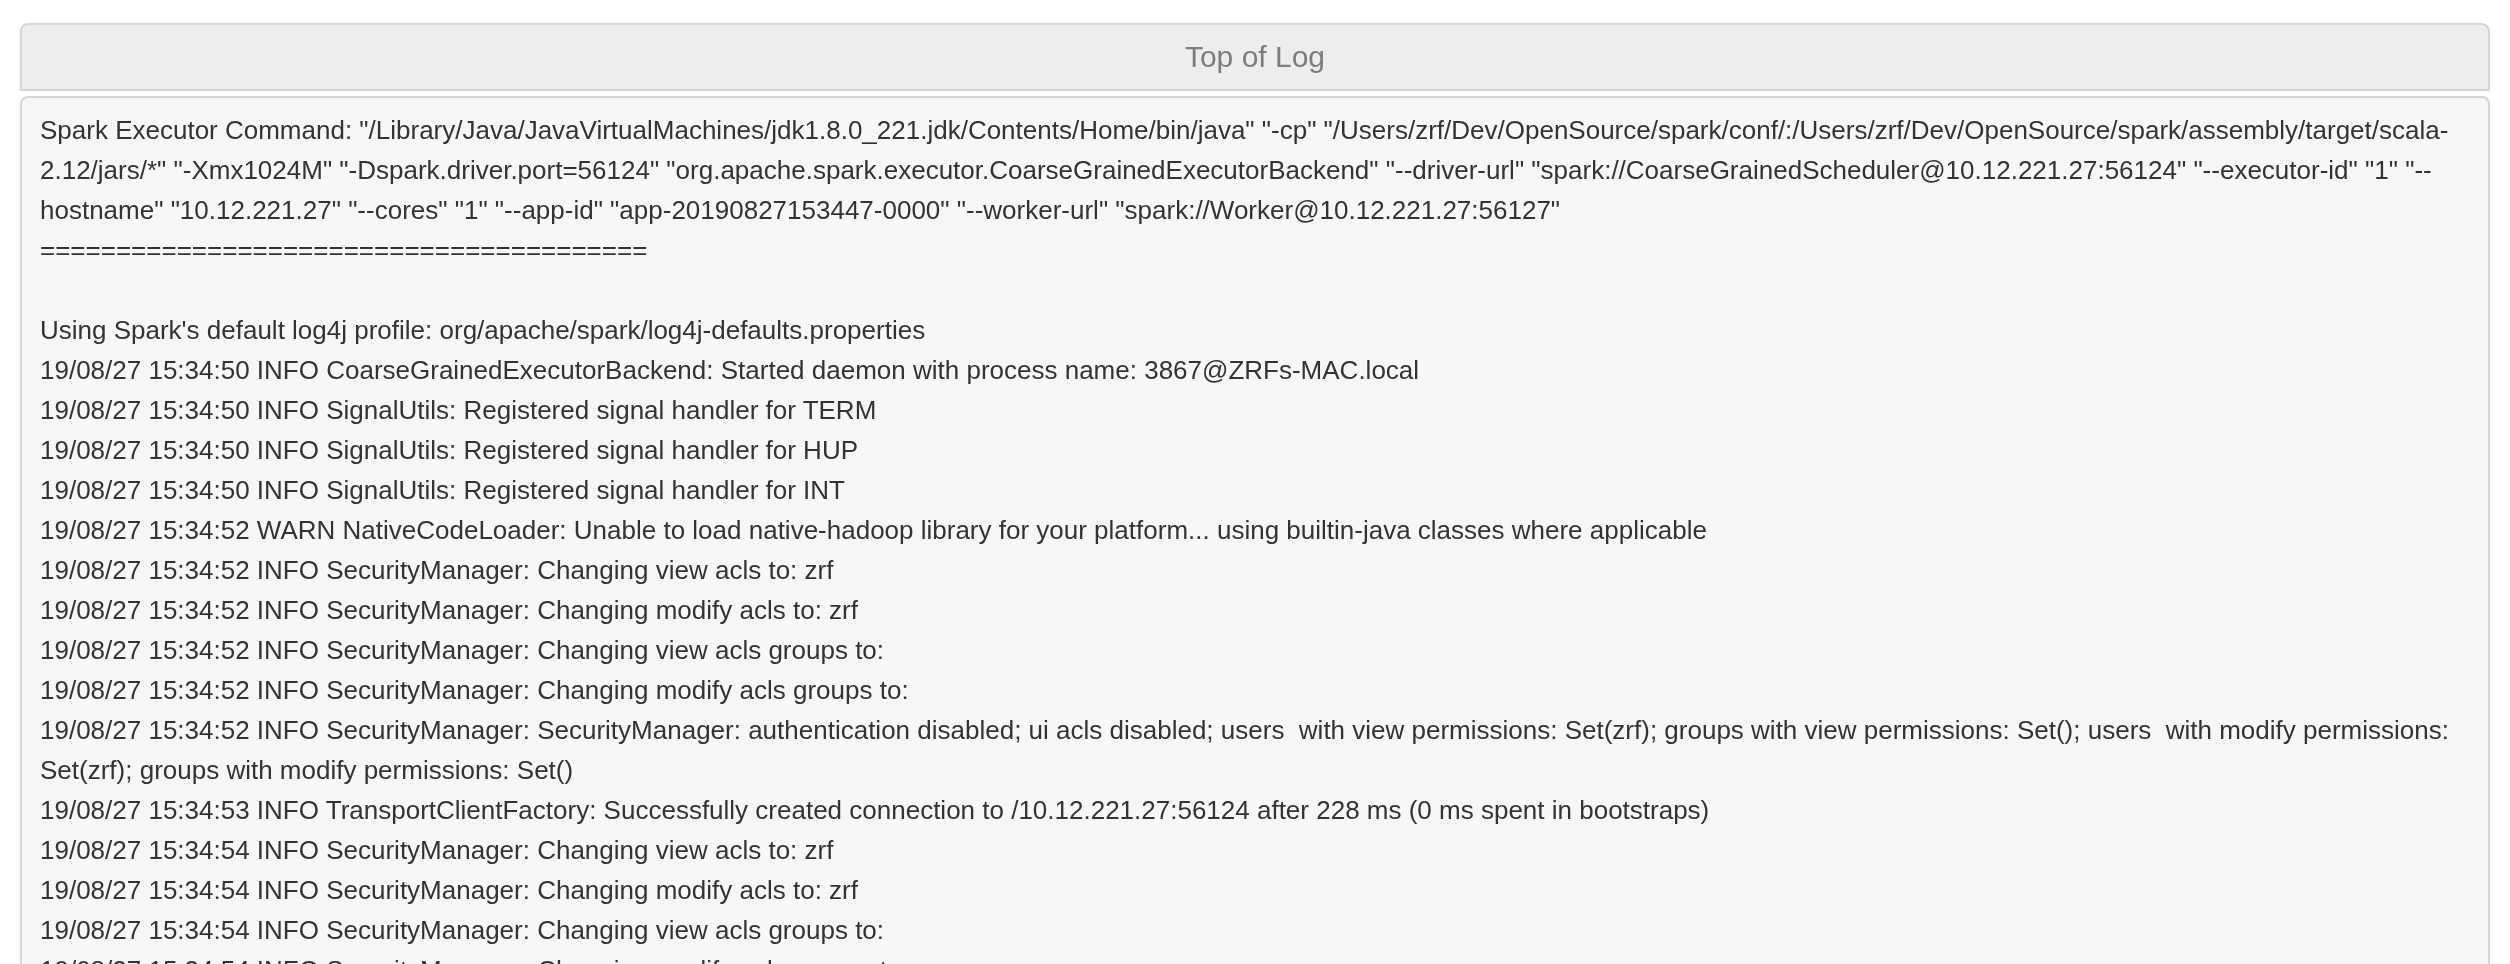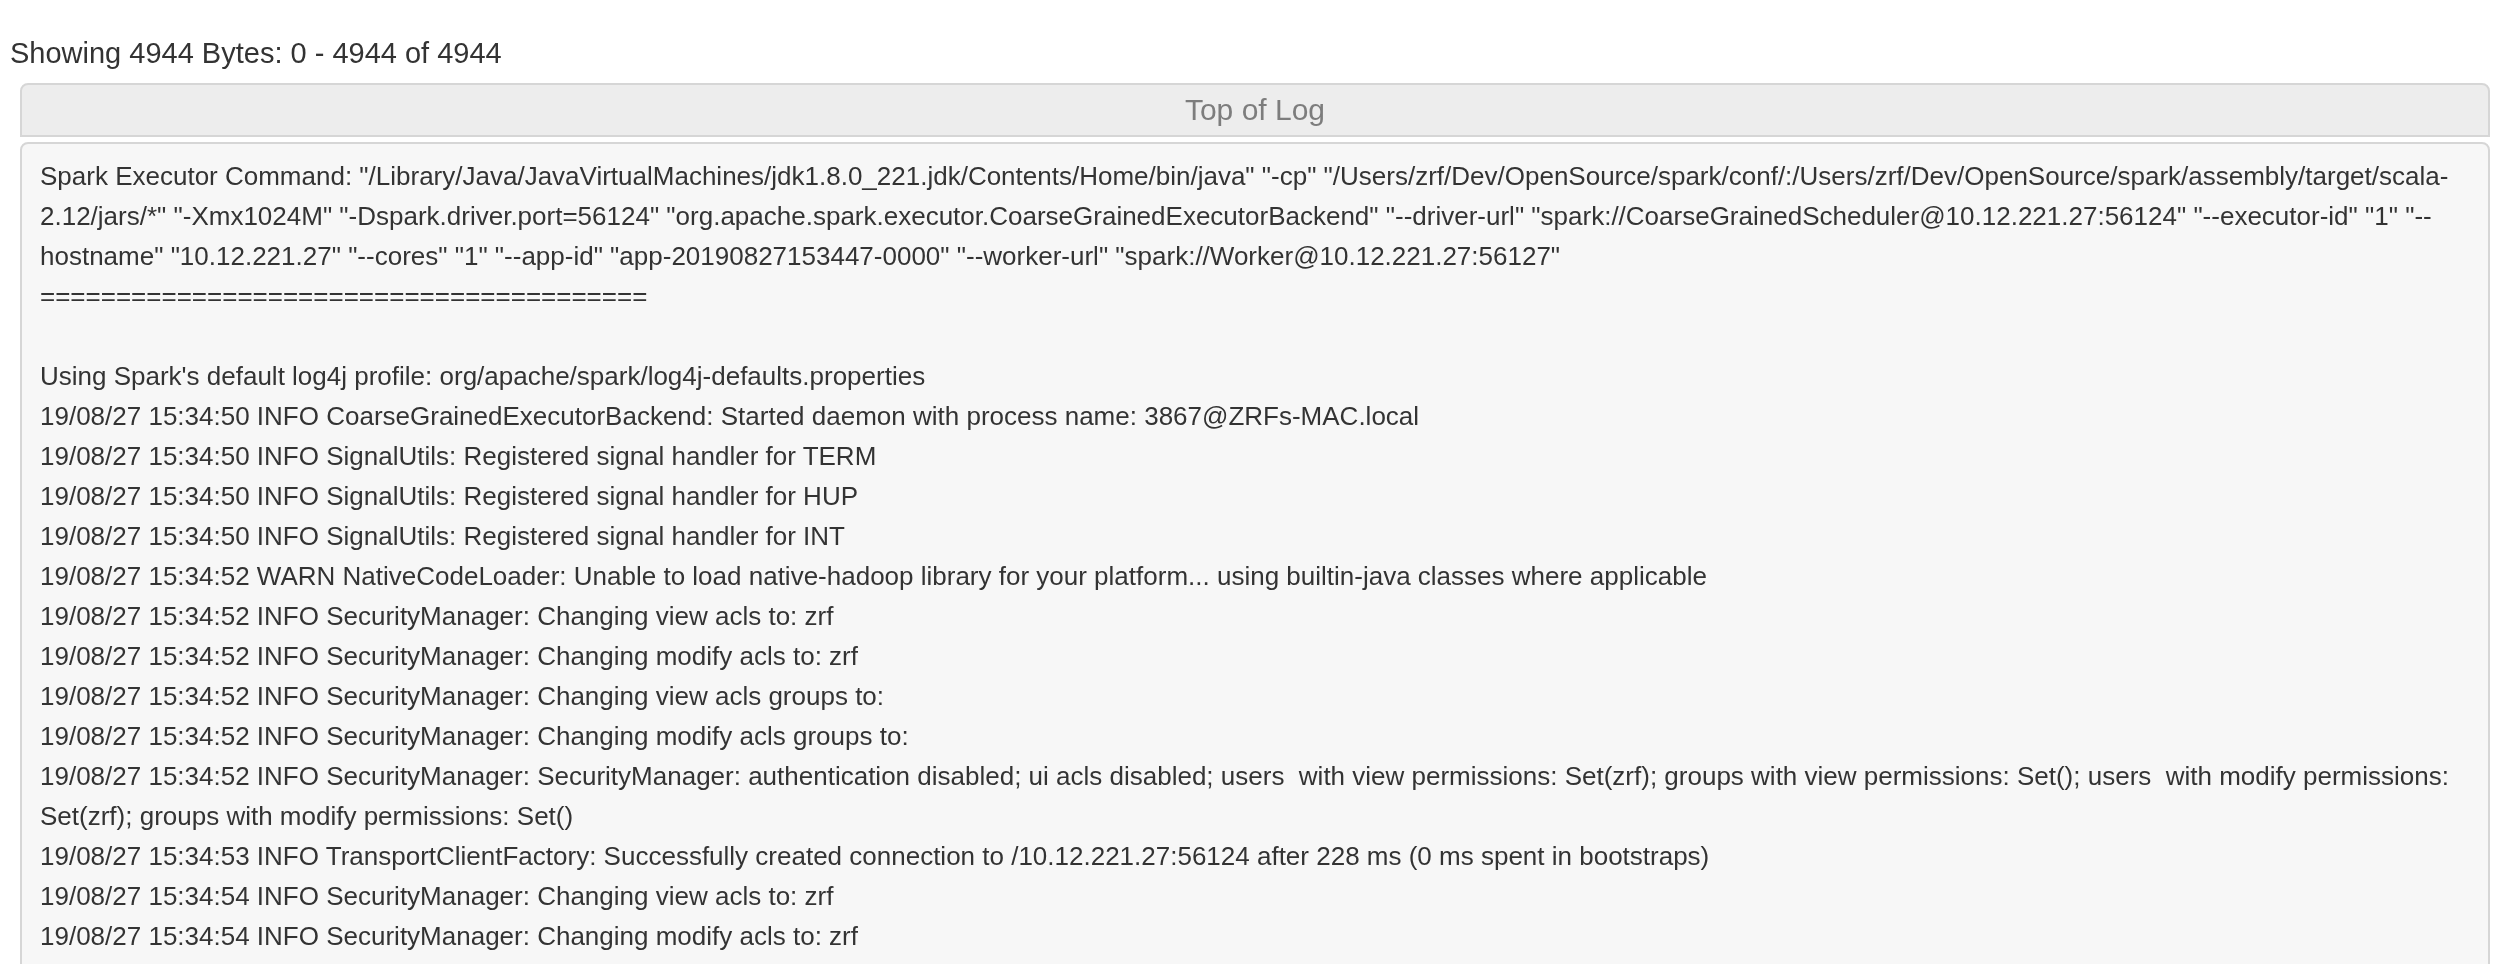--- a/index.html
+++ b/index.html
@@ -40,21 +40,21 @@
   .byte-range {
     margin: 26px 0 0 0;
     font-size: 29px;
     line-height: 34px;
     color: var(--text);
   }
   .log-panel {
     margin: 13px 10px 0 10px;
   }
   .log-panel-header {
-    height: 54px;
+    height: 68px;
     background: var(--panel_header_bg);
     border: 2px solid var(--panel_border);
     border-radius: 8px 8px 0 0;
     display: flex;
     align-items: center;
     justify-content: center;
   }
   .log-panel-title {
     color: var(--panel_title);
     font-size: 30px;
@@ -74,21 +74,20 @@
     word-wrap: break-word;
     min-height: 820px;
   }
 </style>
 </head>
 <body>
 
 <div class="page">
 
 
-  <div class="byte-range">Showing 4944 Bytes: 0 - 4944 of 4944</div>
 
   <div class="log-panel">
 
     <div class="log-panel-header">
       <span class="log-panel-title">Top of Log</span>
     </div>
 
     <pre class="log-content">Spark Executor Command: "/Library/Java/JavaVirtualMachines/jdk1.8.0_221.jdk/Contents/Home/bin/java" "-cp" "/Users/zrf/Dev/OpenSource/spark/conf/:/Users/zrf/Dev/OpenSource/spark/assembly/target/scala-2.12/jars/*" "-Xmx1024M" "-Dspark.driver.port=56124" "org.apache.spark.executor.CoarseGrainedExecutorBackend" "--driver-url" "spark://CoarseGrainedScheduler@10.12.221.27:56124" "--executor-id" "1" "--hostname" "10.12.221.27" "--cores" "1" "--app-id" "app-20190827153447-0000" "--worker-url" "spark://Worker@10.12.221.27:56127"
 ========================================
 

